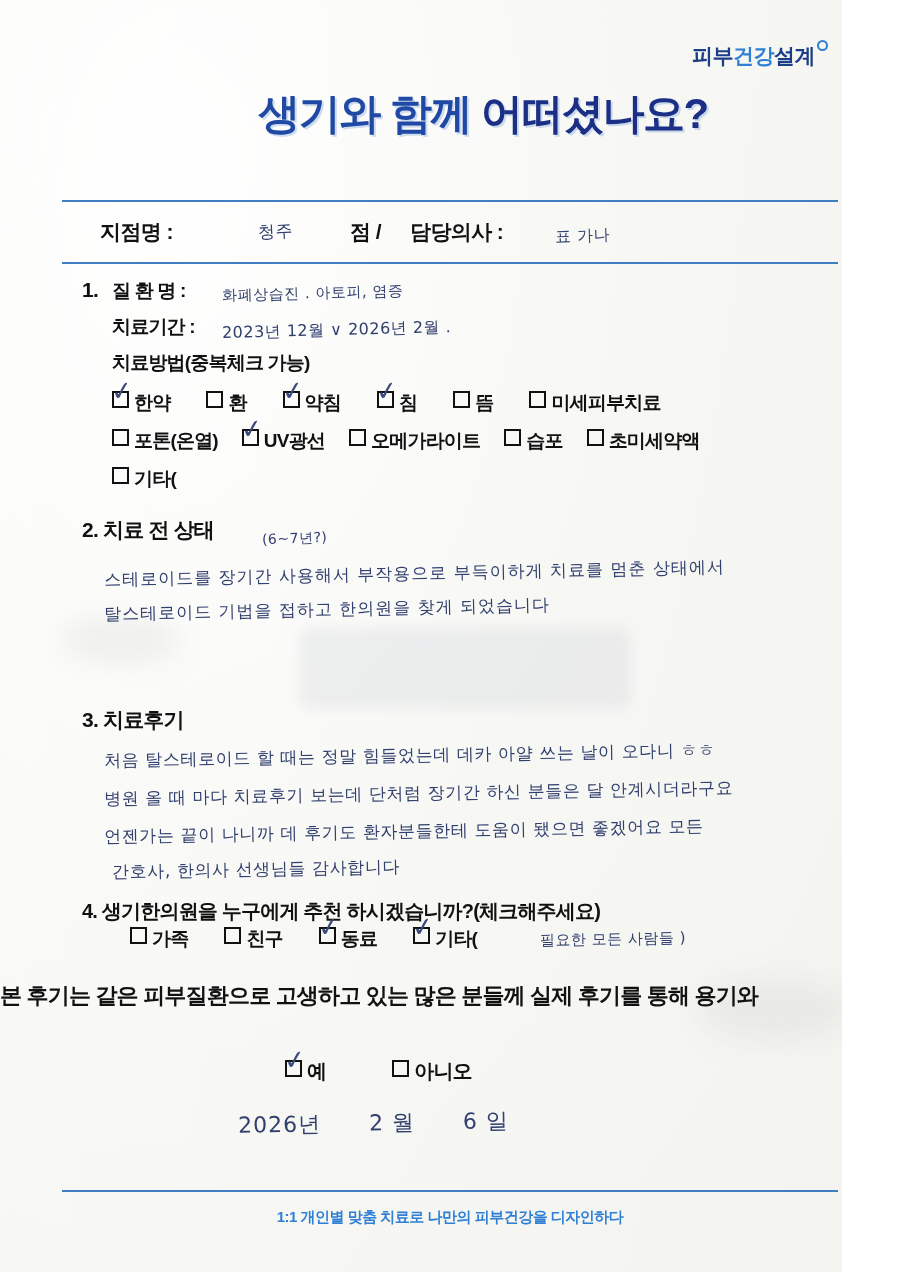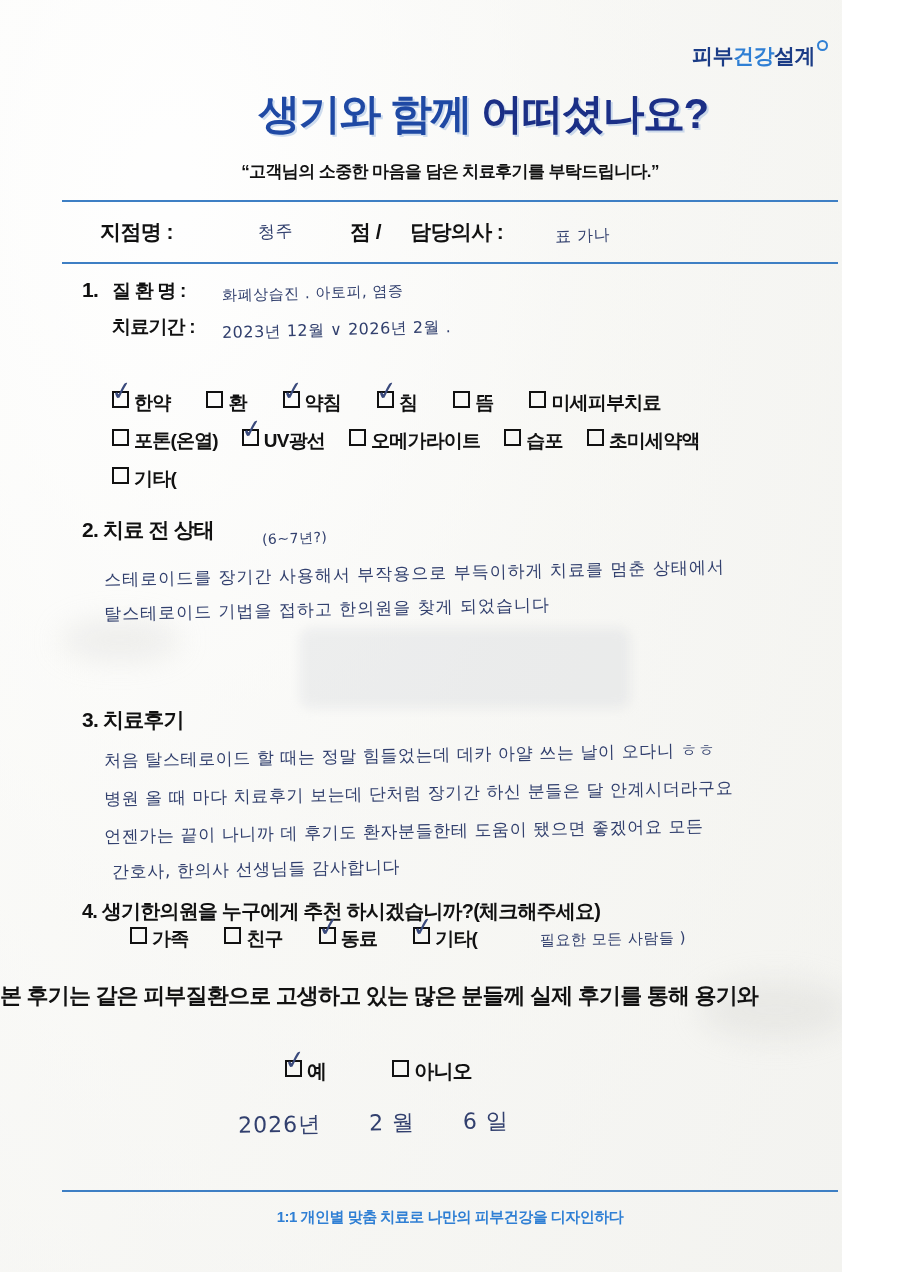--- a/index.html
+++ b/index.html
@@ -337,40 +337,40 @@
   <div class="content">
 
     <div class="brand">
       <span>피부</span><span class="accent">건강</span><span>설계</span><span class="dot"></span>
     </div>
 
     <div class="main-title">
       <span>생기와 함께 </span><span class="t2">어떠셨나요?</span>
     </div>
 
-    <div class="subtitle">“고객님의 소중한 마음을 담은 치료후기를 부탁드립니다.”</div>
 
     <div class="rule r1"></div>
     <div class="rule r2"></div>
 
     <div class="branch-row">
       <span class="lbl lbl-branch">지점명 :</span>
       <span class="hw hw-ink hw-branch">청주</span>
       <span class="lbl lbl-jeom">점 /</span>
       <span class="lbl lbl-doctor">담당의사 :</span>
       <span class="hw hw-ink hw-doctor">표 가나</span>
     </div>
 
     <div class="sec-title s1-title">1.</div>
     <div class="sub-label s1-disease">질 환 명 :</div>
     <div class="hw hw-ink hw-disease">화폐상습진 . 아토피, 염증</div>
 
     <div class="sub-label s1-period">치료기간 :</div>
     <div class="hw hw-ink hw-period">2023년 12월 ∨ 2026년   2월 .</div>
 
+    <div class="sub-label s1-method">치료방법(중복체크 가능)</div>
 
     <div class="chk-row row-m1">
       <span class="chk"><span class="box"><span class="tick">✓</span></span><span>한약</span></span><span class="gap"></span><span class="chk"><span class="box"></span><span>환</span></span><span class="gap"></span><span class="chk"><span class="box"><span class="tick">✓</span></span><span>약침</span></span><span class="gap"></span><span class="chk"><span class="box"><span class="tick">✓</span></span><span>침</span></span><span class="gap"></span><span class="chk"><span class="box"></span><span>뜸</span></span><span class="gap"></span><span class="chk"><span class="box"></span><span>미세피부치료</span></span>
     </div>
 
     <div class="chk-row row-m2">
       <span class="chk"><span class="box"></span><span>포톤(온열)</span></span><span class="gap-s"></span><span class="chk"><span class="box"><span class="tick">✓</span></span><span>UV광선</span></span><span class="gap-s"></span><span class="chk"><span class="box"></span><span>오메가라이트</span></span><span class="gap-s"></span><span class="chk"><span class="box"></span><span>습포</span></span><span class="gap-s"></span><span class="chk"><span class="box"></span><span>초미세약액</span></span>
     </div>
 
     <div class="chk-row row-m3">

